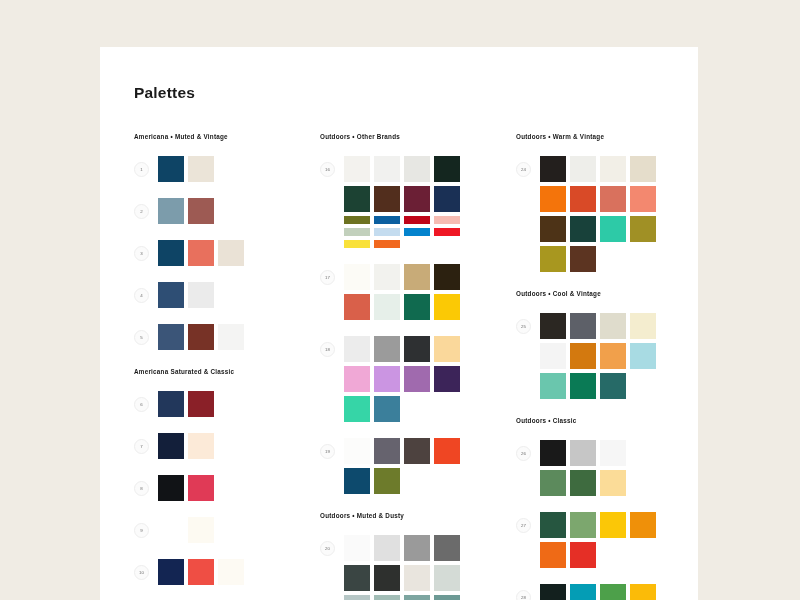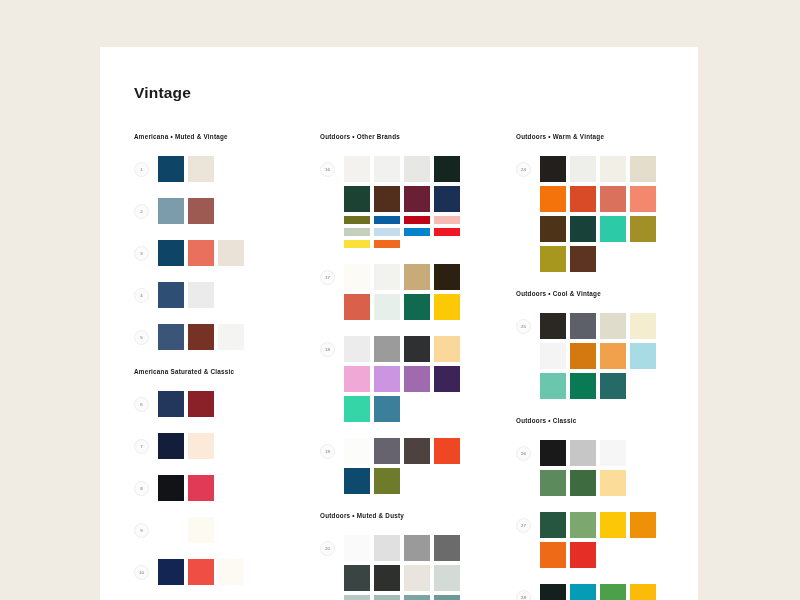--- a/index.html
+++ b/index.html
@@ -85,21 +85,21 @@
     height: 26px;
     flex: 0 0 26px;
   }
   .swatch.thin { height: 8px; }
 </style>
 </head>
 <body>
 
 <div id="page">
   <div id="card">
-    <div id="page-title">Vintage</div>
+    <div id="page-title">Palettes</div>
     <div id="columns">
         <div class="column">
           <div class="group">
             <div class="group-title">Americana • Muted &amp; Vintage</div>
             <div class="palette">
               <div class="palette-badge">1</div>
               <div class="swatch-grid">
                 <div class="swatch-row">
                   <div class="swatch" style="background: rgb(14, 68, 101);"></div>
                   <div class="swatch" style="background: rgb(235, 228, 216);"></div>

